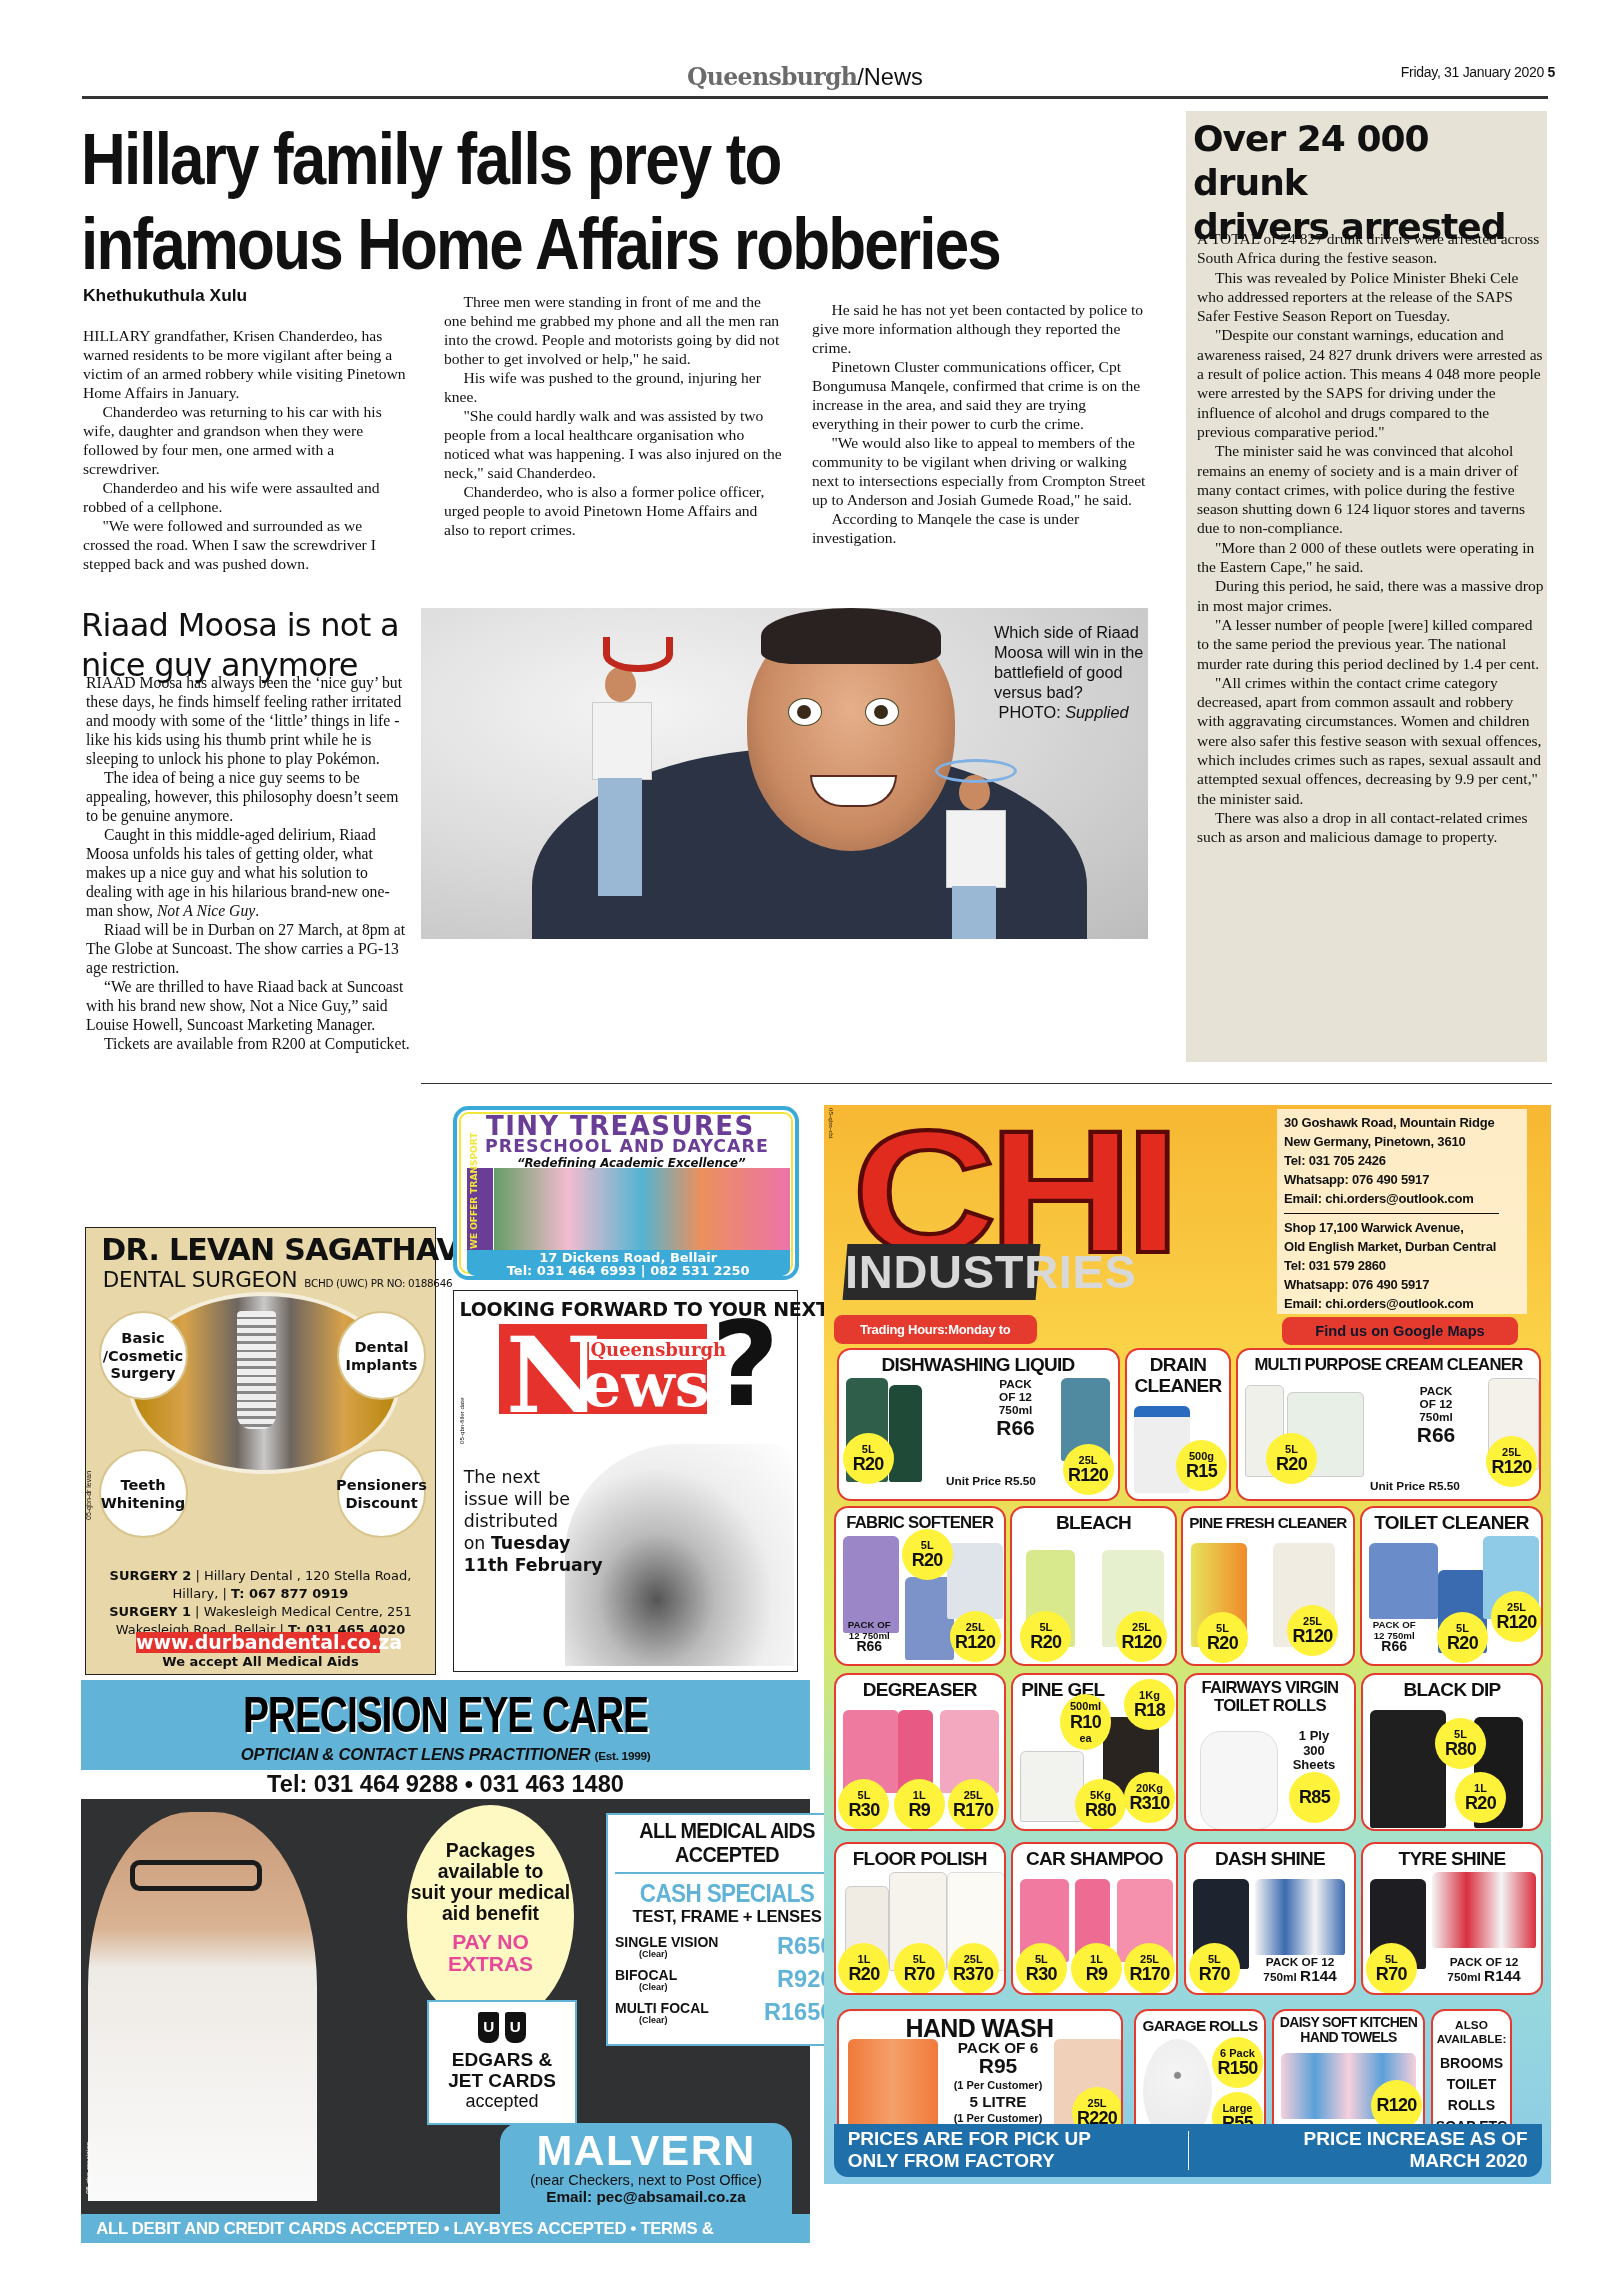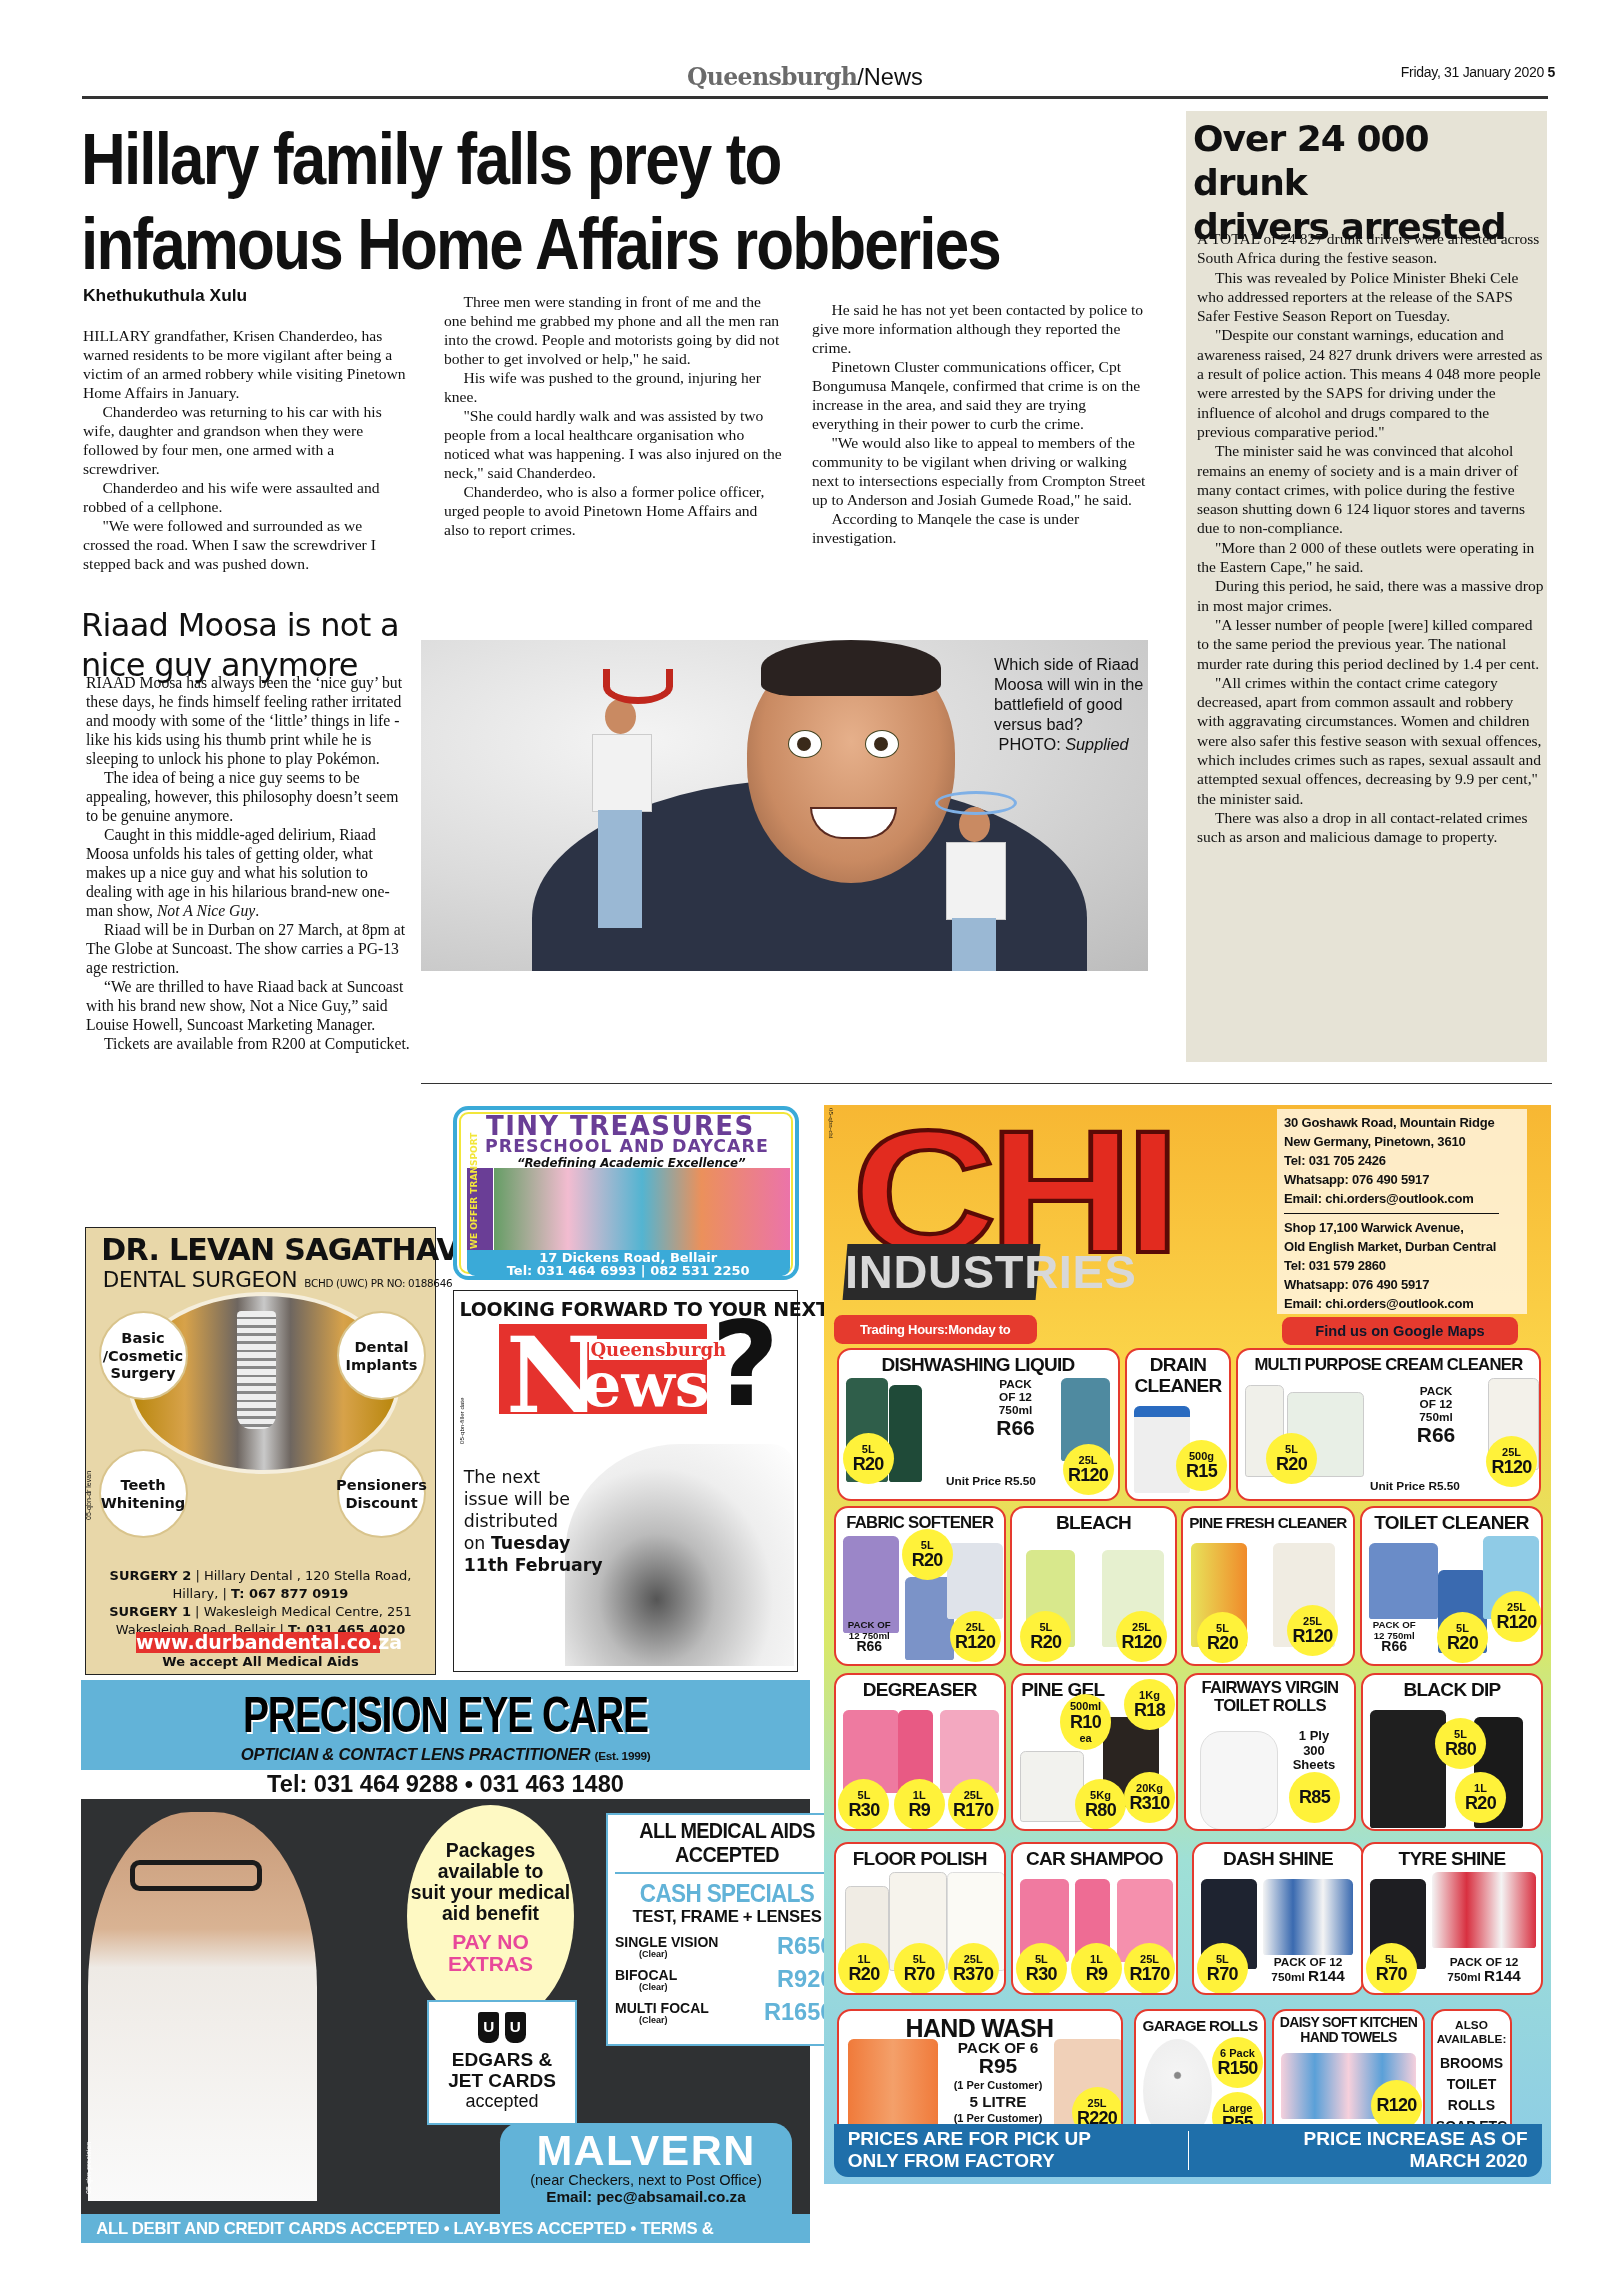--- a/index.html
+++ b/index.html
@@ -27,21 +27,21 @@
   .side h2{margin:0;position:absolute;left:7px;top:5.6px;font-family:"DejaVu Sans",sans-serif;font-weight:700;font-size:36px;line-height:44px;letter-spacing:-1px;color:#111;}
   .side .body{position:absolute;left:11px;top:118px;width:347px;font-size:15.5px;line-height:19.3px;}
   .side .body p{margin:0;text-indent:18px;}
   .side .body p.first{text-indent:0;}
   
   .riaad-h{left:81px;top:605px;width:333px;font-family:"DejaVu Sans",sans-serif;font-size:32px;line-height:40px;letter-spacing:-0.7px;}
   .riaad-body{left:86px;top:673px;width:326px;font-size:15.7px;line-height:19px;}
   .riaad-body p{margin:0;text-indent:18px;}
   .riaad-body p.first{text-indent:0;}
   
-  .photo{left:421px;top:608px;width:727px;height:331px;overflow:hidden;background:radial-gradient(ellipse at 30% 30%,#f4f4f4 0%,#dadada 50%,#bcbcbc 100%);margin-top:32px;}
+  .photo{left:421px;top:608px;width:727px;height:331px;overflow:hidden;background:radial-gradient(ellipse at 30% 30%,#f4f4f4 0%,#dadada 50%,#bcbcbc 100%);}
   .photo .coat{position:absolute;left:111px;top:139px;width:555px;height:278px;background:#2c3345;border-radius:50% 50% 0 0;}
   .photo .face{position:absolute;left:326px;top:7px;width:208px;height:236px;border-radius:45% 45% 50% 50%;background:radial-gradient(ellipse at 50% 40%,#e6b08b 0%,#c98a62 60%,#8a5a3e 100%);}
   .photo .hair{position:absolute;left:340px;top:0px;width:180px;height:56px;border-radius:50% 50% 20% 20%;background:#2a2220;}
   .photo .mouth{position:absolute;left:389px;top:167px;width:83px;height:28px;border-radius:0 0 42px 42px;background:#fff;border:2.1px solid #5a2a20;}
   .photo .eye{position:absolute;top:90px;width:32px;height:26px;border-radius:50%;background:#fff;border:1.4px solid #442;}
   .photo .eye::after{content:"";position:absolute;left:8.3px;top:5.6px;width:14px;height:14px;border-radius:50%;background:#3a2a1a;}
   .photo .mini{position:absolute;width:62px;height:229px;}
   .photo .mini .h{position:absolute;left:17.4px;top:0;width:30.5px;height:35px;border-radius:50%;background:#c98a62;}
   .photo .mini .s{position:absolute;left:3.5px;top:35px;width:58px;height:76px;background:#f2f2f2;border:0.7px solid #ccc;}
   .photo .mini .l{position:absolute;left:10.4px;top:111px;width:44px;height:118px;background:#9ab8d4;}
@@ -536,21 +536,21 @@
       </div>
     <div class="price" style="left:58px;top:99px">
         <span>1L</span>
         <b>R9</b>
       </div>
     <div class="price" style="left:111px;top:99px">
         <span>25L</span>
         <b>R170</b>
       </div>
   </div>
-  <div class="box" style="left:368px;top:737px;width:172px;height:153px">
+  <div class="box" style="left:360px;top:737px;width:172px;height:153px">
     <div class="bt">DASH SHINE</div>
     <div class="prod" style="left:7px;top:35px;width:56px;height:90px;background:#1e2330"></div>
     <div class="prod" style="left:69px;top:35px;width:90px;height:76px;background:linear-gradient(90deg,#f4f4f4,#3a6ab0,#f4f4f4,#3a6ab0)"></div>
     <div class="price" style="left:2.8px;top:99px">
         <span>5L</span>
         <b>R70</b>
       </div>
     <div class="note" style="left:62px;top:111px;width:104px;font-size:11.8px;line-height:14px"><span>PACK OF 12</span><br><span>750ml</span> <span style="font-size:15.3px;font-weight:900">R144</span></div>
   </div>
   <div class="box" style="left:537px;top:737px;width:182px;height:153px">

